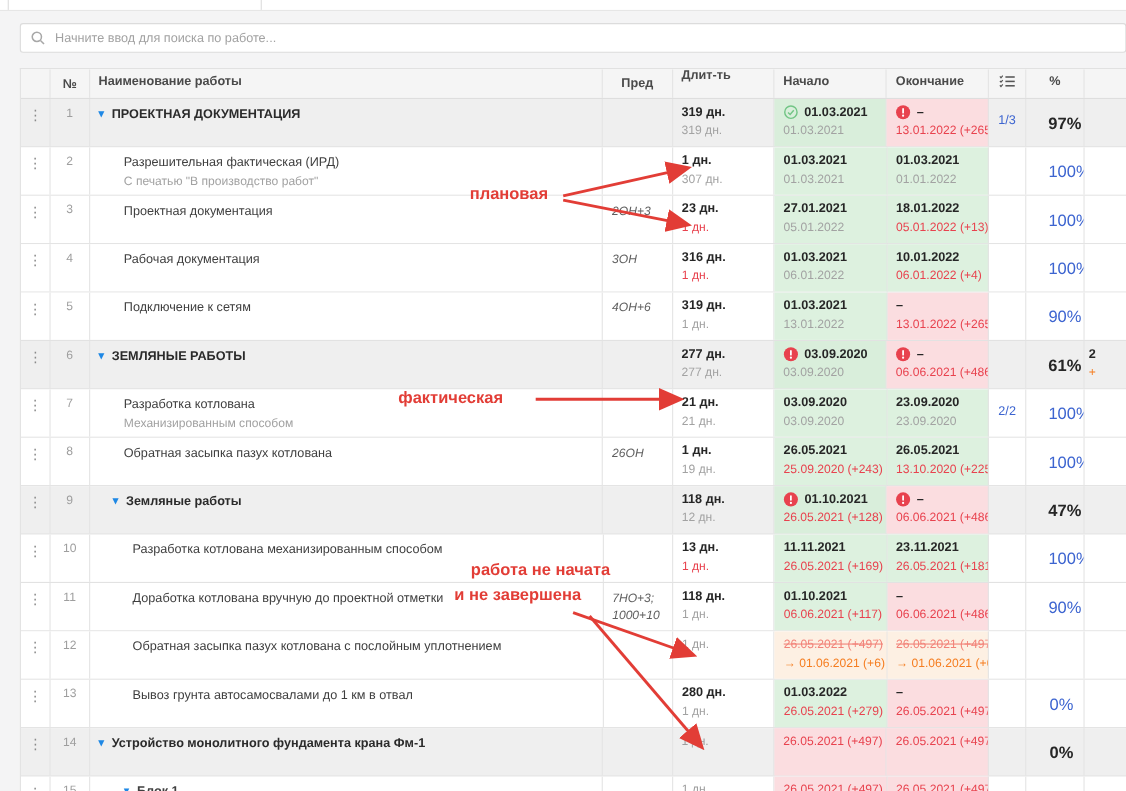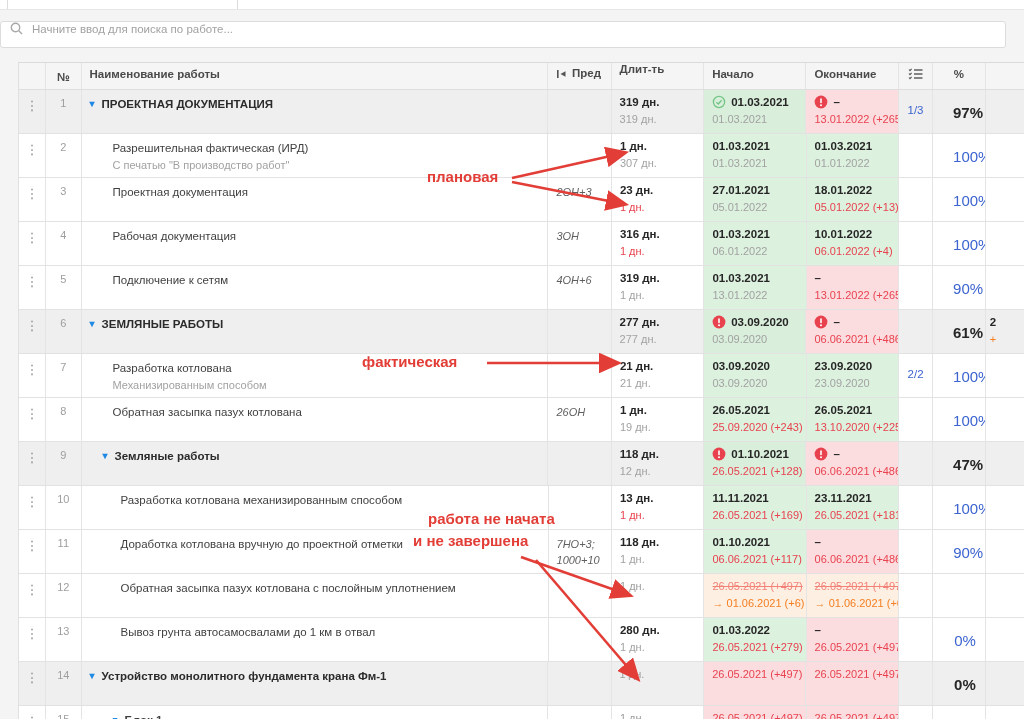--- a/index.html
+++ b/index.html
@@ -2,39 +2,39 @@
 <html><head>
 <meta charset="utf-8">
 <style>
   html,body{margin:0;padding:0;background:#e9e9e9;}
   .screen{position:relative;width:1024px;height:719px;background:#f4f4f5;overflow:hidden;
           font-family:"Liberation Sans",sans-serif;}
   
   .topstrip{position:absolute;top:0;left:0;right:0;height:9px;background:#fff;border-bottom:1px solid #e6e6e6;}
   .topstrip .vline{position:absolute;top:0;width:1px;height:9px;background:#dcdcdc;}
   
-  .searchbox{position:absolute;left:0;top:21px;width:1006px;height:27px;background:#fff;
-             border:1px solid #dcdcdc;border-radius:3px;display:flex;align-items:flex-start;
+  .searchbox{position:absolute;left:18px;top:21px;width:1006px;height:27px;background:#fff;
+             border:1px solid #dcdcdc;border-radius:3px;display:flex;align-items:center;
              padding:0 9px;box-sizing:border-box;}
   .searchbox svg{flex:0 0 auto;margin-right:7px;}
   .searchbox input{border:none;outline:none;flex:1;font-family:"Liberation Sans",sans-serif;
                    font-size:11.5px;color:#444;background:transparent;}
   .searchbox input::placeholder{color:#a2a2a2;}
   
   .table{position:absolute;left:18px;top:62px;width:1006px;bottom:0;background:#fff;
          border-left:1px solid #e0e0e0;border-top:1px solid #dadada;overflow:hidden;}
   .thead{display:flex;height:27px;background:#f5f5f5;border-bottom:1px solid #dedede;box-sizing:border-box;}
   .thead .cell{display:flex;align-items:center;font-size:11.5px;font-weight:700;color:#4a4a4a;}
   .trow{display:flex;height:44px;border-bottom:1px solid #e2e2e2;background:#fff;box-sizing:border-box;}
   .trow.group{background:#efefef;}
   .cell{border-right:1px solid #e4e4e4;box-sizing:border-box;padding:5px 8px;overflow:hidden;}
   .c-menu{width:28px;padding:6px 0 0 0;text-align:center;}
   .c-num{width:36px;padding-top:7px;text-align:center;font-size:11px;color:#9e9e9e;}
   .c-name{width:481px;padding-top:7px;}
-  .c-pred{width:65px;padding-top:7px;font-size:11px;font-style:italic;color:#5f5f5f;line-height:1.45;}
+  .c-pred{width:65px;padding-top:7px;font-size:11px;font-style:italic;color:#5f5f5f;line-height:1.45;flex-direction:column;}
   .c-dur{width:95px;}
   .c-start{width:105px;}
   .c-fin{width:95px;}
   .c-chk{width:35px;text-align:center;padding-left:2px;padding-right:2px;}
   .c-pct{width:54px;text-align:center;}
   .c-cut{width:40px;border-right:none;padding-left:4px;}
   .thead .c-name,.thead .c-pred,.thead .c-dur,.thead .c-start,.thead .c-fin{padding-top:0;}
   .thead .c-chk,.thead .c-pct{justify-content:center;padding-top:0;}
   .thead .c-pred{font-style:normal;color:#4a4a4a;font-size:11.5px;gap:5px;}
   

